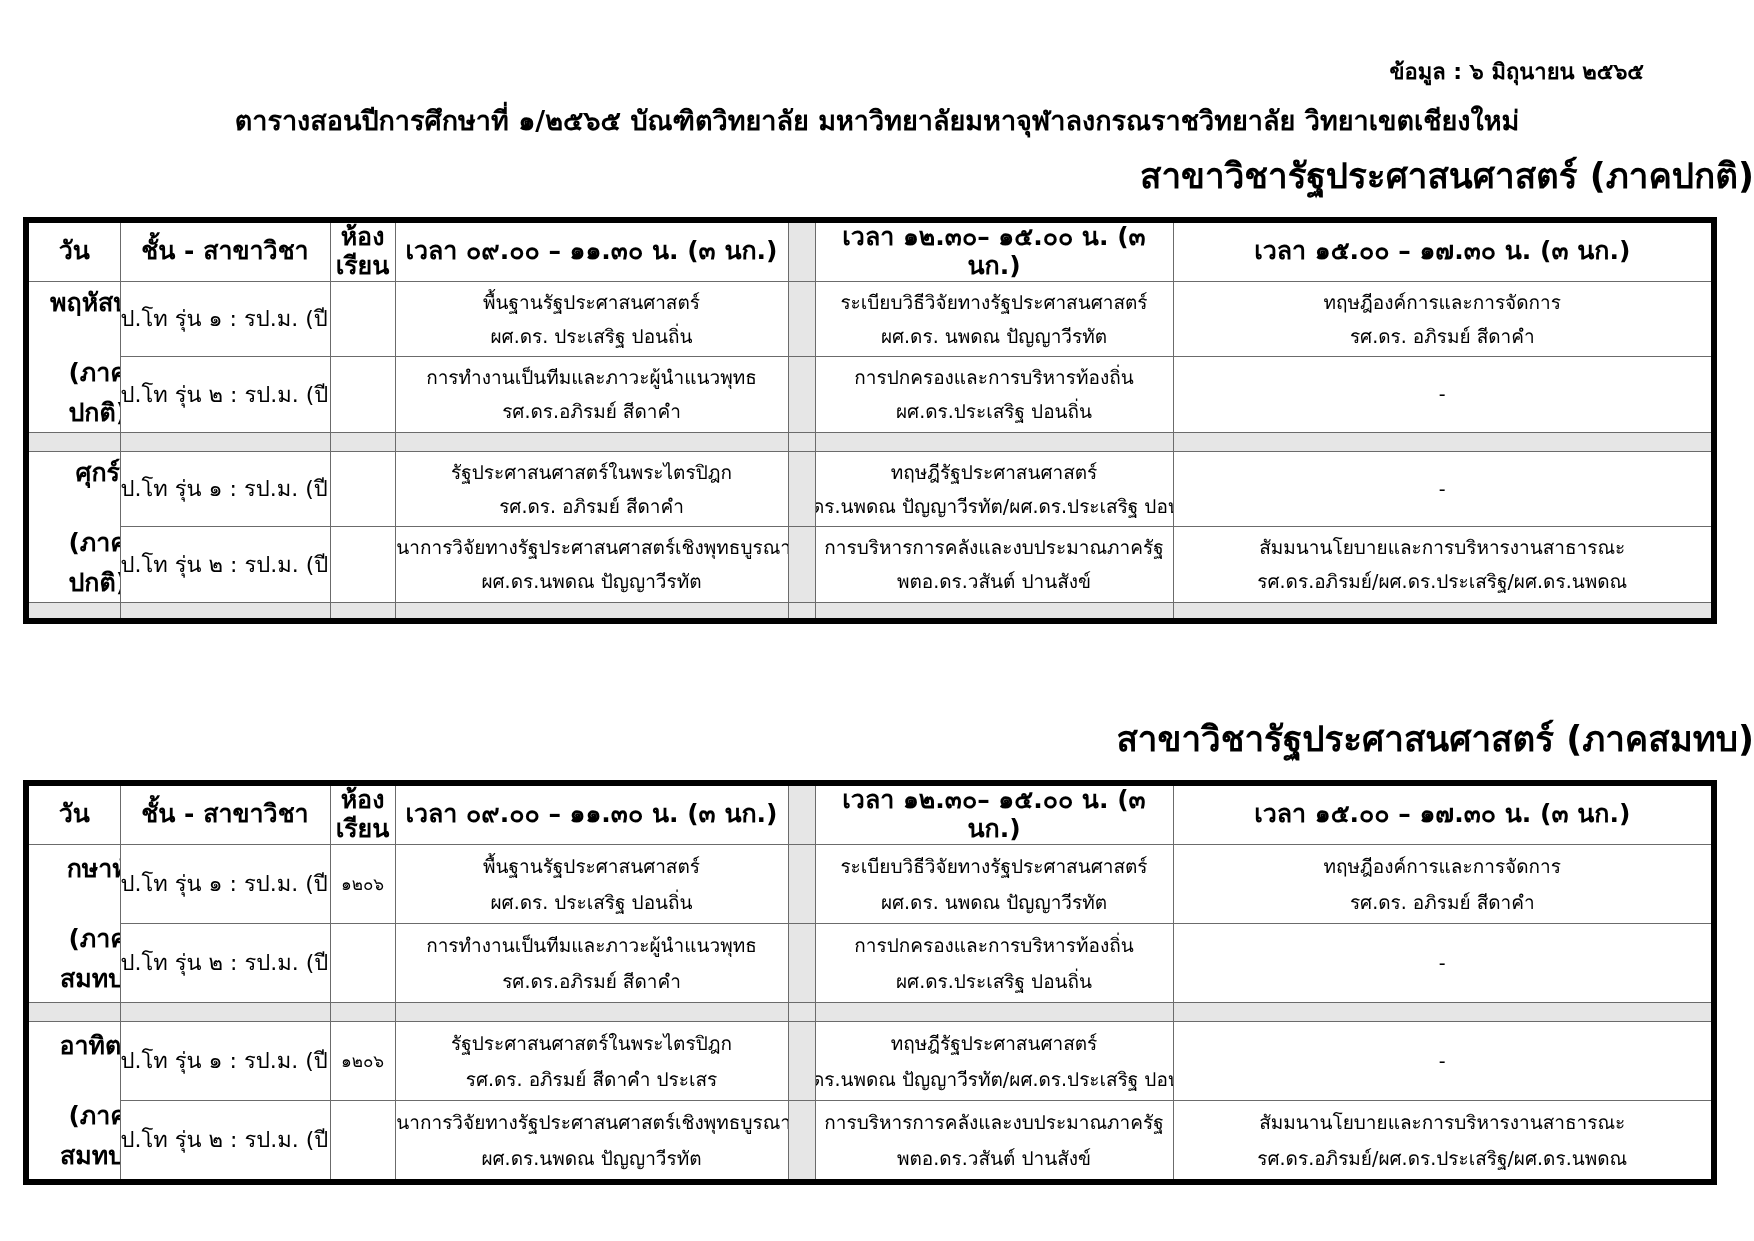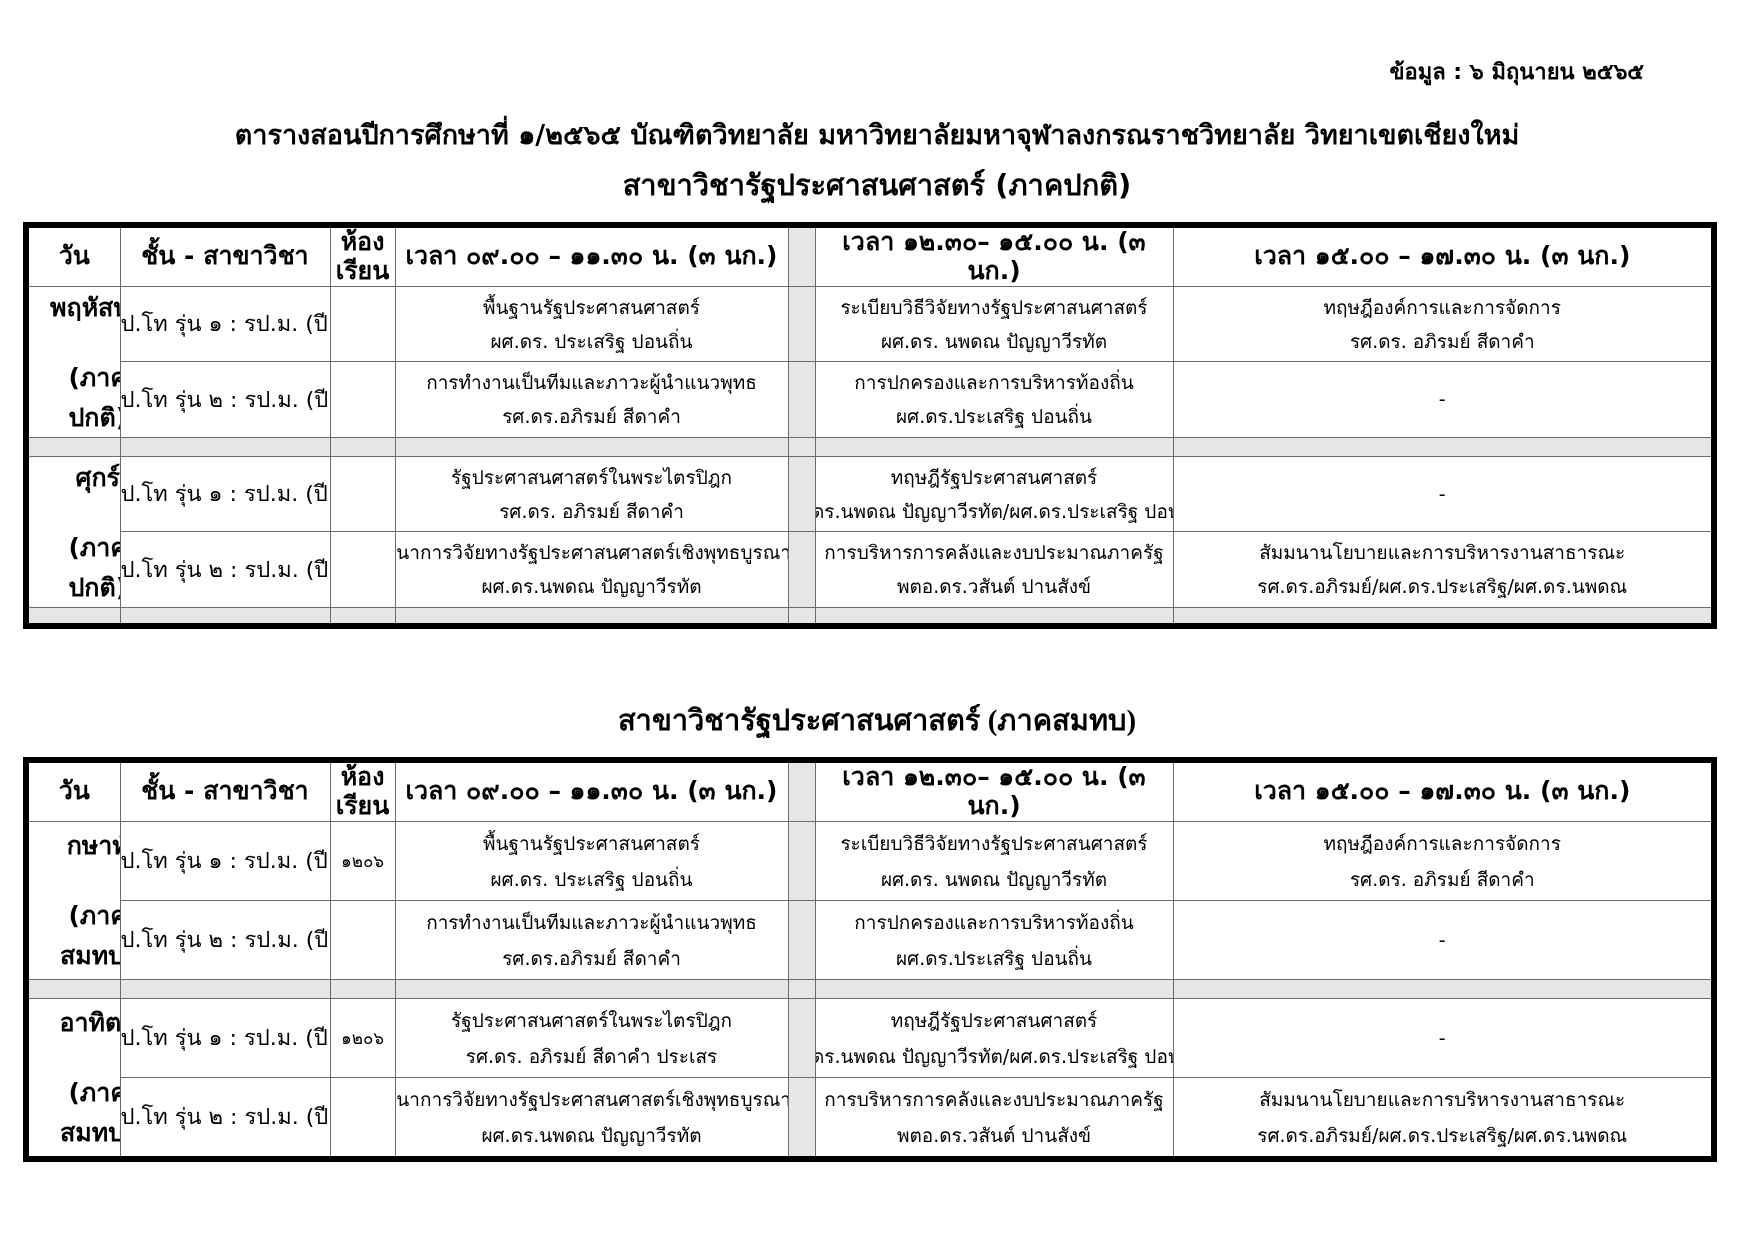--- a/index.html
+++ b/index.html
@@ -11,28 +11,28 @@
     overflow: hidden;
   }
   .note {
     text-align: right;
     padding: 54px 110px 0 0;
     font-size: 22px; font-weight: 700;
   }
   .doc-title {
     text-align: center;
     font-size: 27px; font-weight: 700;
-    margin-top: 24px;
+    margin-top: 10px;
   }
   .section-title {
-    text-align: center;
-    font-size: 29px; font-weight: 700;
+    text-align: right;
+    font-size: 35px; font-weight: 700;
     margin: 6px 0 0 0;
   }
-  .section-title.second { margin-top: 68px; font-family: Liberation Serif, serif; }
+  .section-title.second { margin-top: 87px; }
 
   table.schedule {
     border-collapse: collapse;
     table-layout: fixed;
     width: 1688px;
     margin: 14px 0 0 23px;
     border: 6px solid #000000;
   }
   .schedule th, .schedule td {
     border: 1px solid #6b6b6b;

